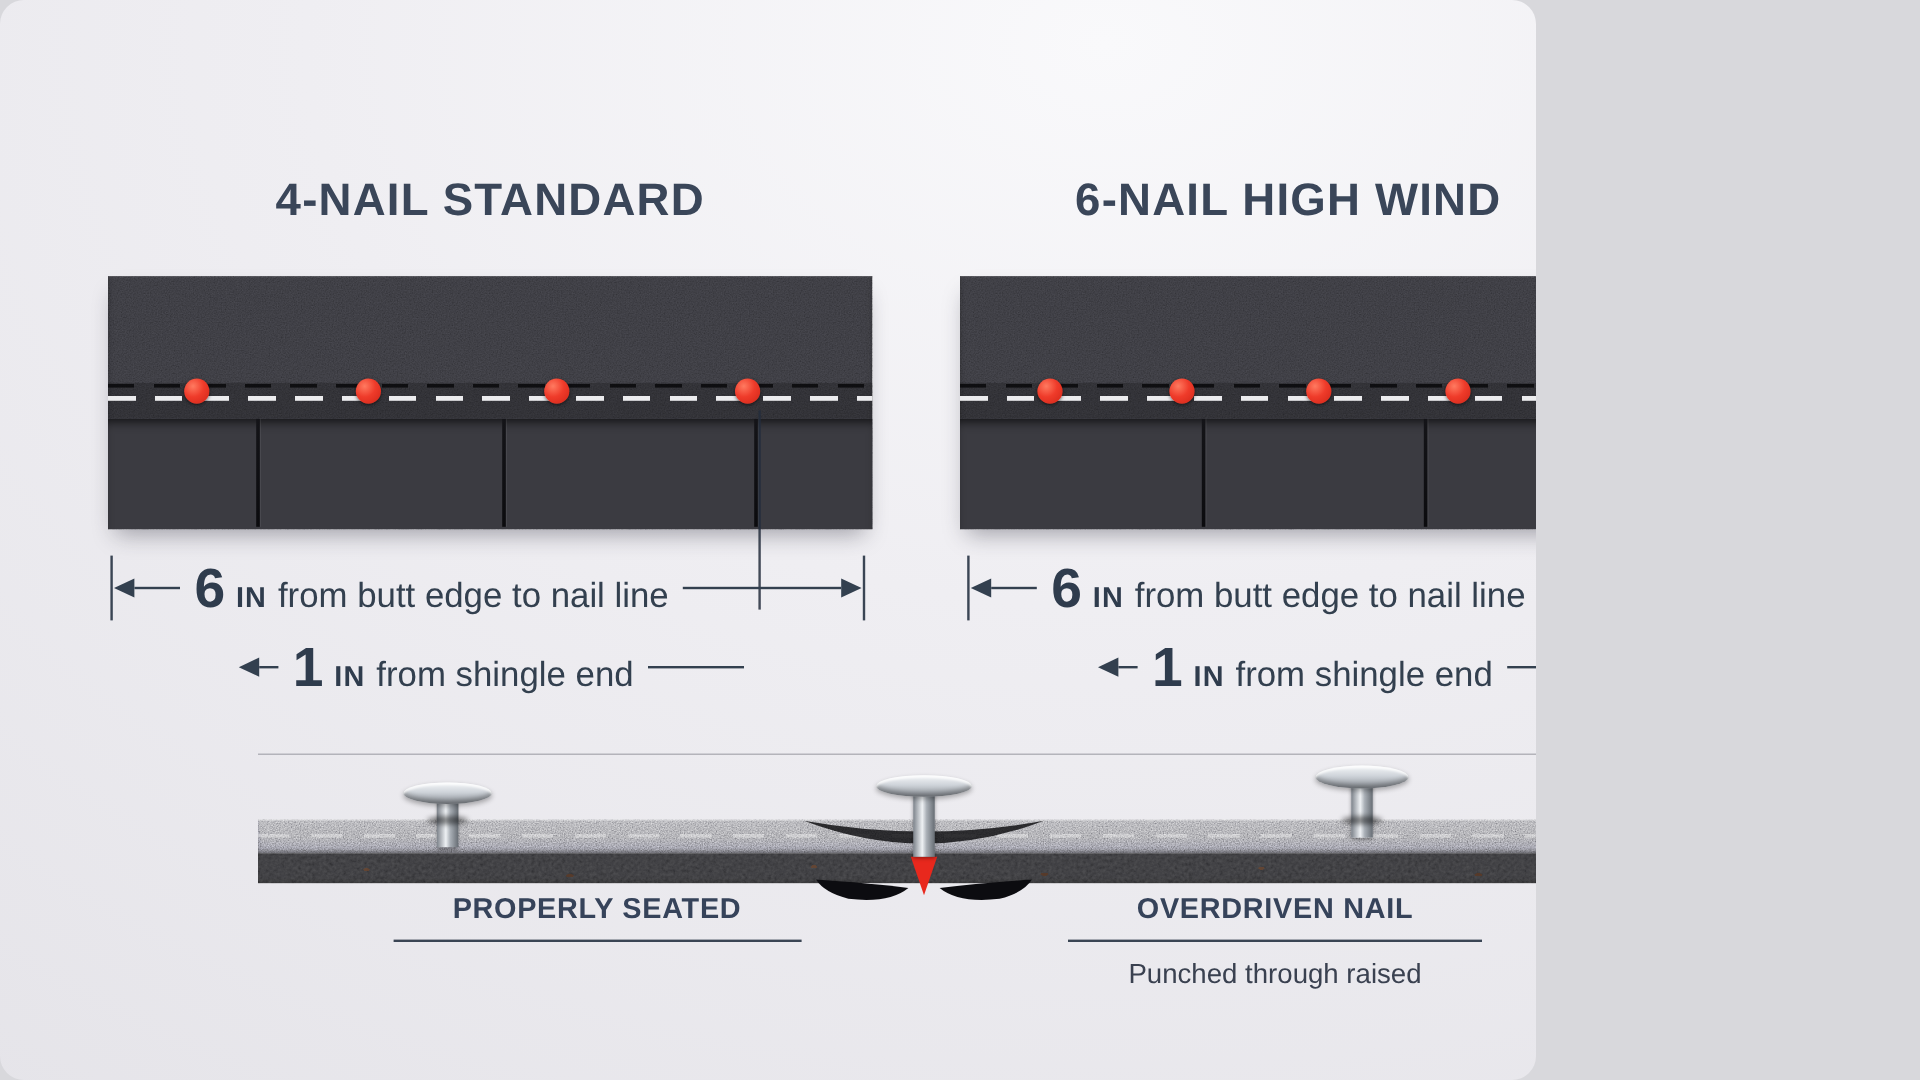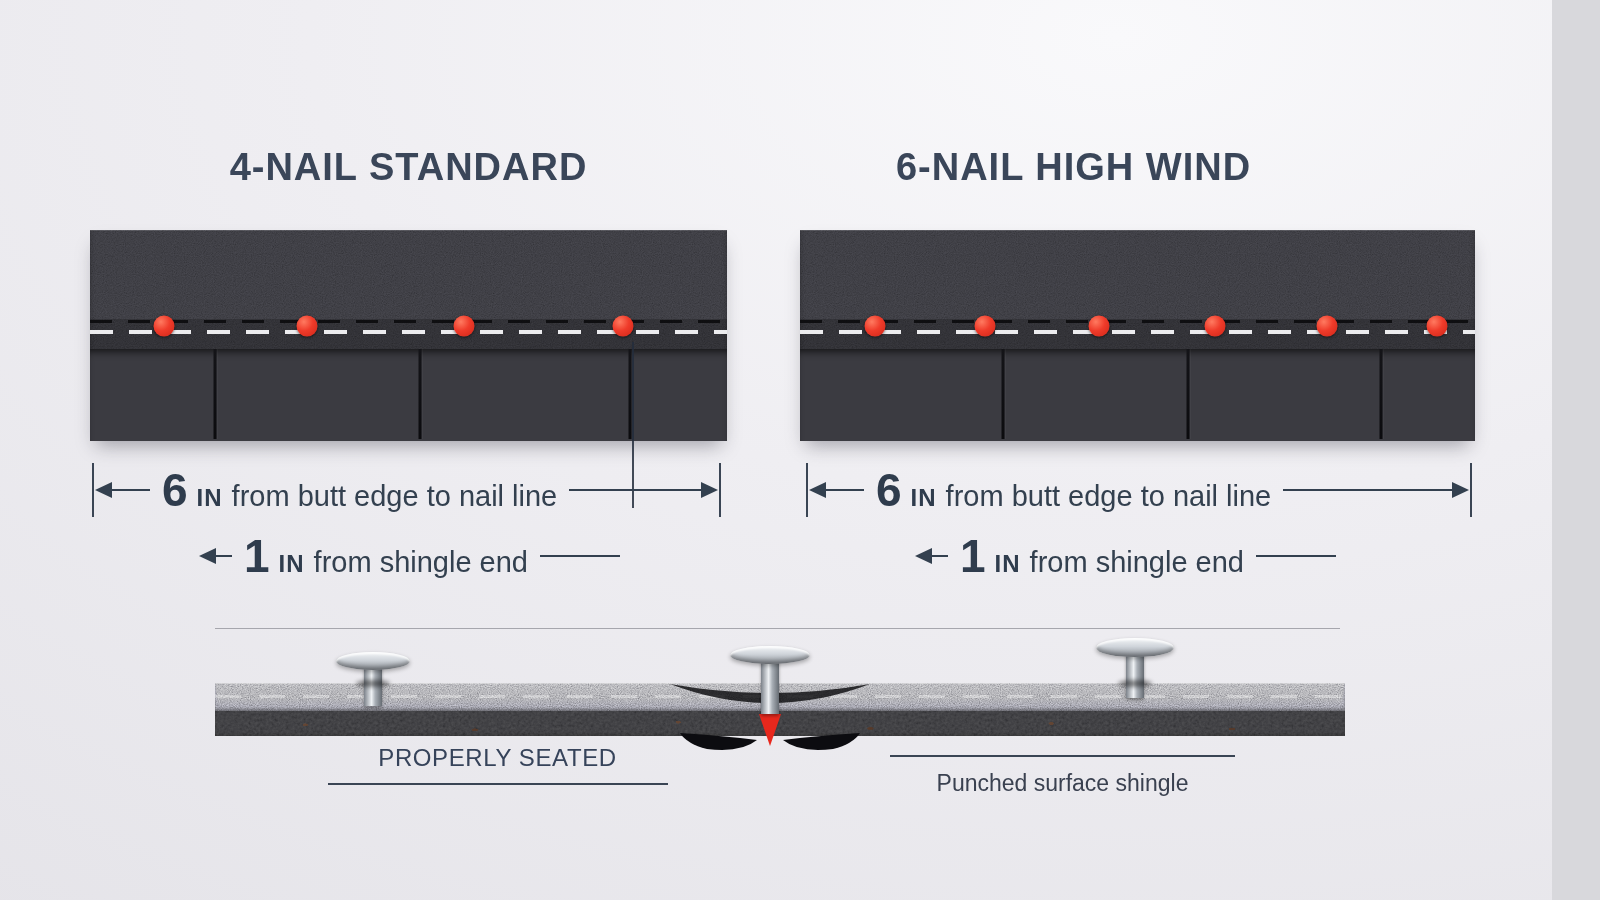--- a/index.html
+++ b/index.html
@@ -1,19 +1,20 @@
 <!DOCTYPE html>
 <html><head>
 <meta charset="utf-8">
 <style>
   html,body{margin:0;padding:0;background:#d8d8dc;}
   .canvas{
-    position:relative;width:1552px;height:900px;overflow:hidden;
+    position:relative;width:1280px;height:900px;overflow:hidden;
     font-family:"Liberation Sans",sans-serif;
     background:radial-gradient(130% 130% at 72% 4%, #f9f9fb 0%, #efeef2 40%, #e4e3e8 100%);
+    border-radius:20px;
   }
   
   .heading{position:absolute;top:146px;font-size:38px;font-weight:700;
     color:#3a4659;letter-spacing:1px;text-align:center;}
   .heading.h-left{left:90px;width:637px;}
   .heading.h-right{left:736px;width:675px;}
 
   
   .shingle{position:absolute;background:#333338;
     box-shadow:0 10px 18px -6px rgba(40,40,55,.40), inset 0 1px 0 rgba(255,255,255,.10), inset 0 -4px 6px -2px rgba(0,0,0,.55);}
@@ -78,21 +79,21 @@
     box-shadow:inset 0 2px 2px rgba(255,255,255,.85), inset 0 -3px 4px rgba(0,0,0,.30), 0 2px 4px rgba(0,0,0,.30);}
   .nail-shank{position:absolute;
     background:linear-gradient(90deg,#7c828a 0%,#eef1f4 42%,#aab0b7 62%,#666c73 100%);
     box-shadow:0 2px 3px rgba(0,0,0,.35);}
   .entry-shadow{position:absolute;width:34px;height:7px;border-radius:50%;
     background:rgba(0,0,0,.45);filter:blur(2px);}
 
   
   .legend{position:absolute;left:215px;top:744px;width:1130px;display:flex;}
   .legend-item{flex:1;text-align:center;}
-  .legend-title{font-size:24px;font-weight:400;color:#36435a;letter-spacing:.6px;}
+  .legend-title{font-size:24px;font-weight:700;color:#36435a;letter-spacing:.6px;}
   .legend-rule{height:0;border-bottom:2px solid #3a4554;margin:11px auto 0;}
   .legend-item:nth-child(1) .legend-rule{width:340px;}
   .legend-item:nth-child(2) .legend-rule{width:345px;}
   .legend-item:nth-child(3) .legend-rule{width:290px;}
   .legend-cap{font-size:23px;font-weight:400;color:#3a4150;margin-top:13px;}
 
   svg.defs{position:absolute;width:0;height:0;}
   .tear-svg{position:absolute;left:645px;top:676px;}
 </style>
 </head>
@@ -248,18 +249,19 @@
     <div class="entry-shadow" style="left:1118px;top:680px;"></div>
     <div class="nail-head" style="left:1096px;top:638px;width:78px;height:19px;"></div>
   </div>
 
   <div class="legend">
     <div class="legend-item">
       <div class="legend-title">PROPERLY SEATED</div>
       <div class="legend-rule"></div>
     </div>
     <div class="legend-item">
+      <div class="legend-title">OVERDRIVEN NAIL</div>
       <div class="legend-rule"></div>
-      <div class="legend-cap">Punched surface shingle</div>
+      <div class="legend-cap">Punched through raised</div>
     </div>
   </div>
 
 </div>
 
 </body></html>

